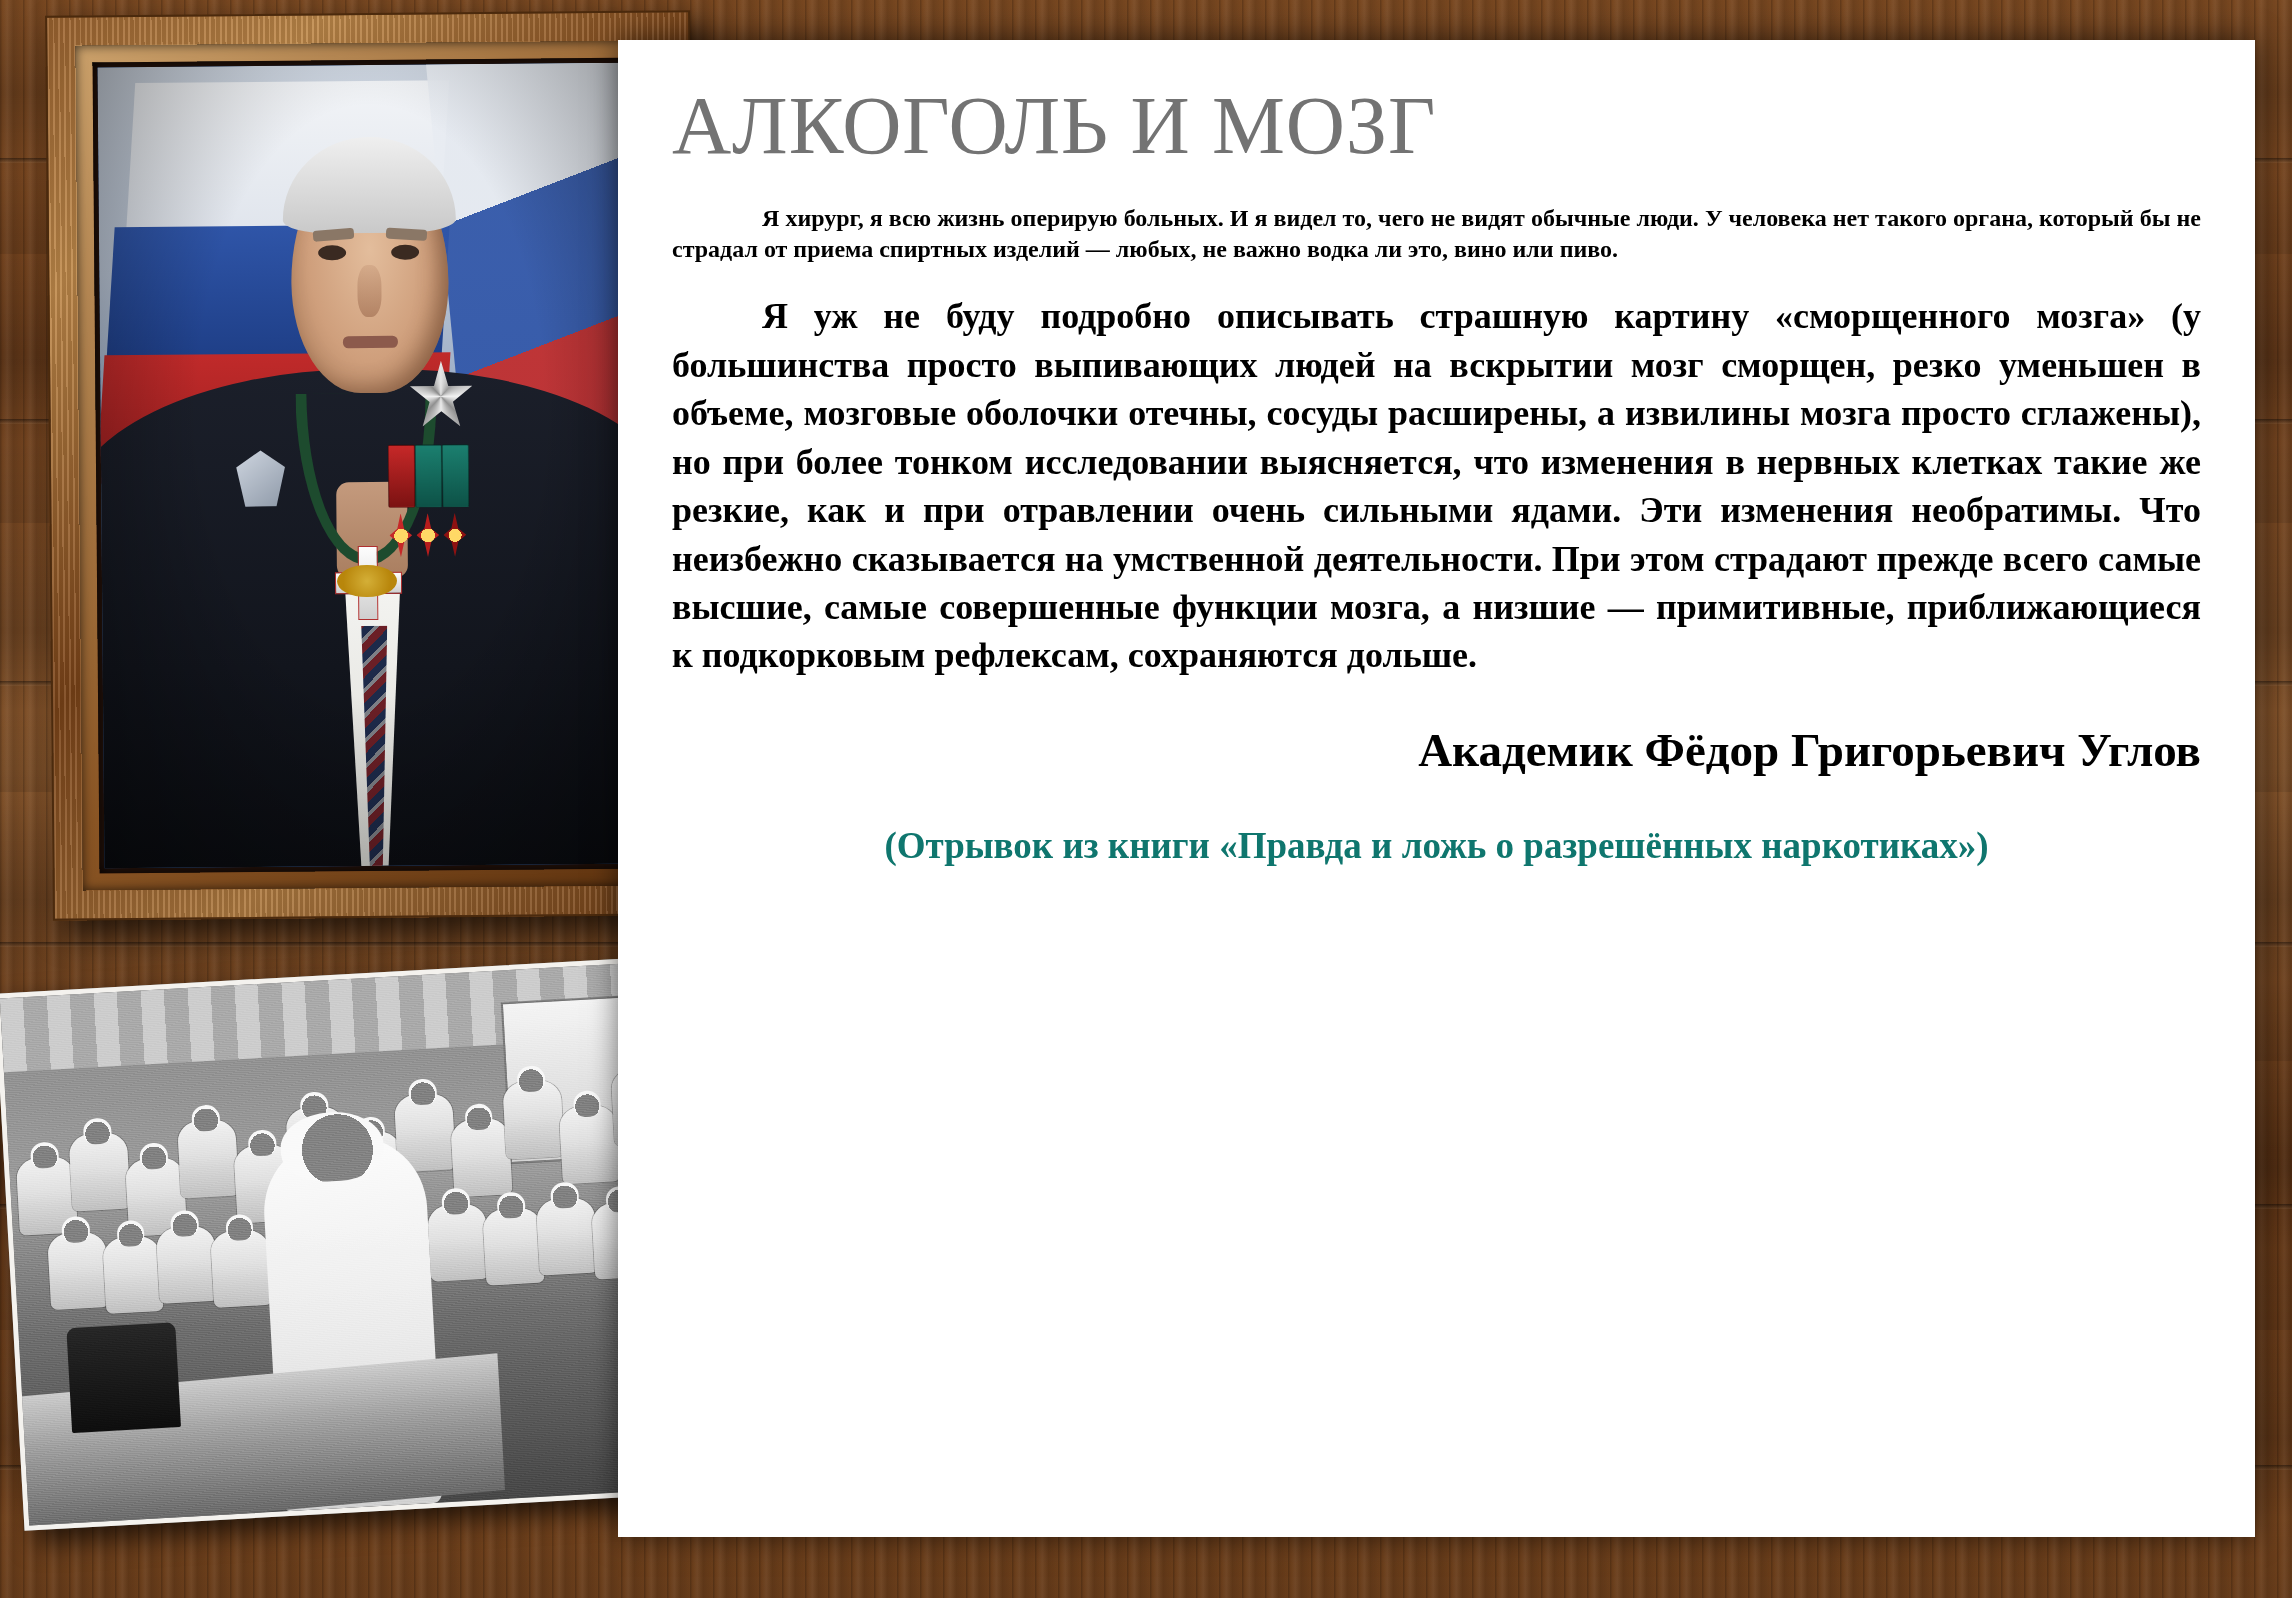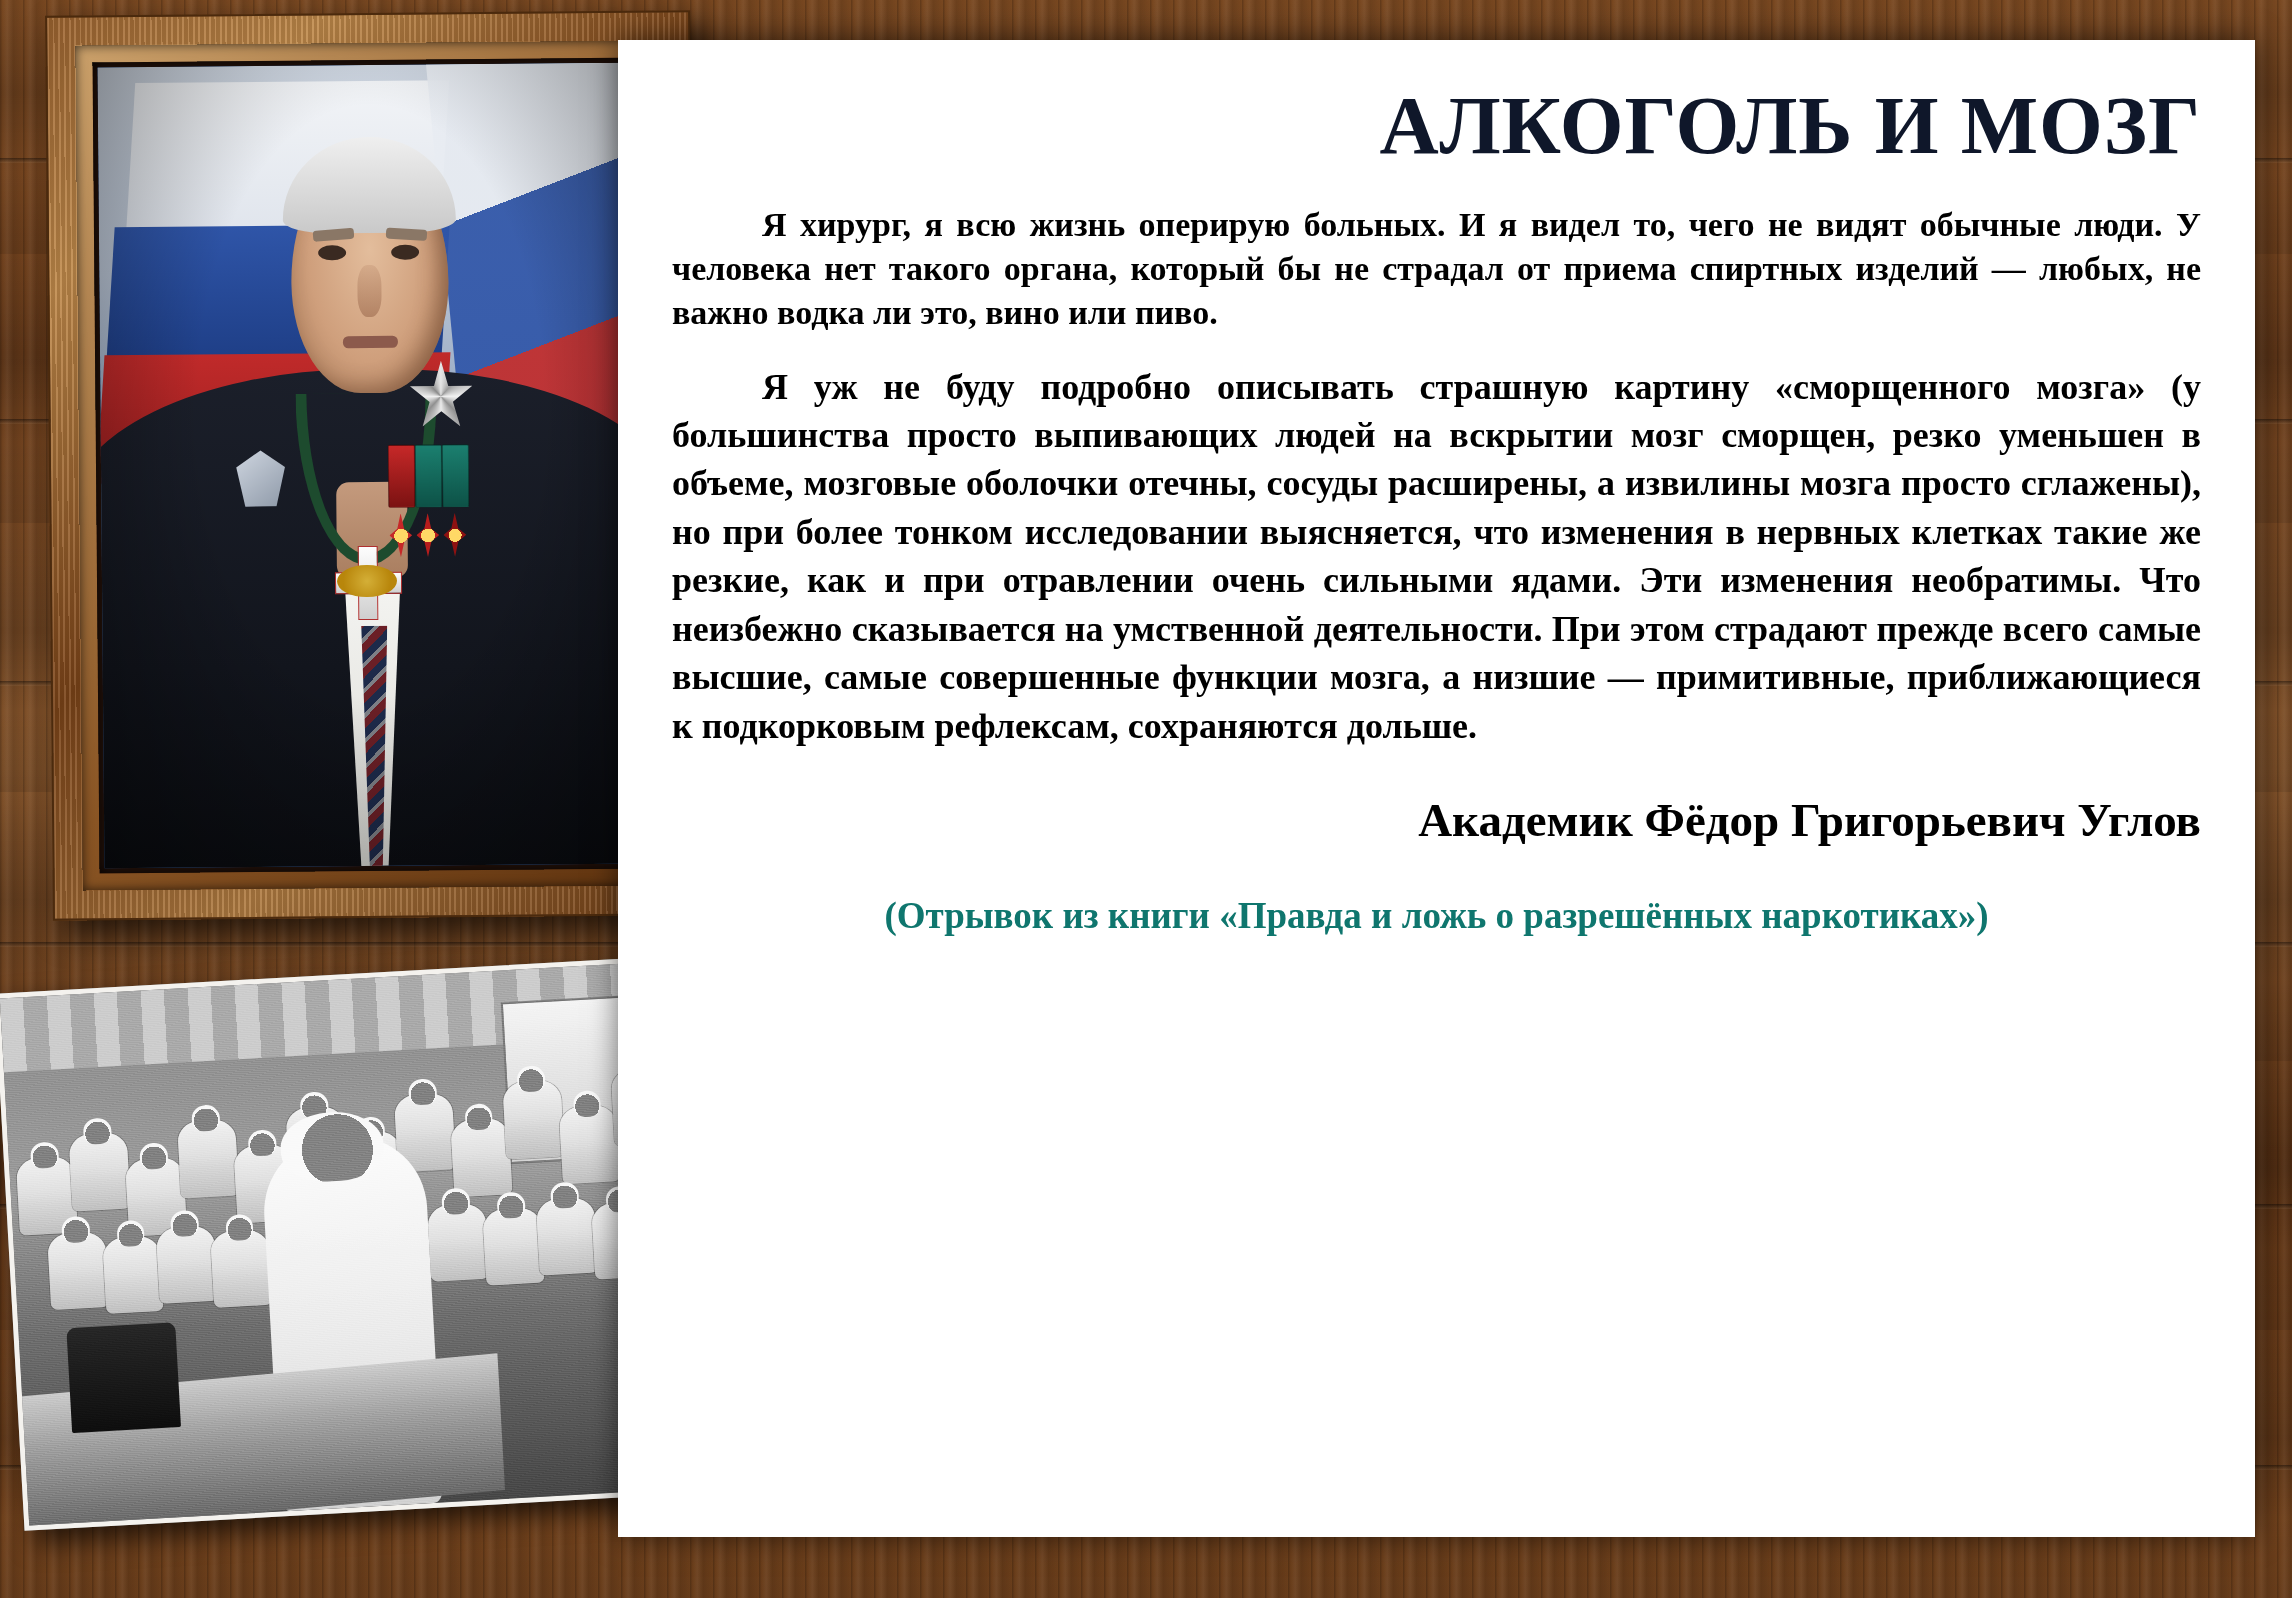--- a/index.html
+++ b/index.html
@@ -55,32 +55,32 @@
     box-shadow: 0 0 27px rgba(0,0,0,0.55);
   }
   #panel-inner {
     position: absolute;
     left: 0; top: 0; right: 0; bottom: 0;
     padding: 27px 54px 0 54px;
     box-sizing: border-box;
   }
 
   #doc-title {
-    text-align: right;
+    text-align: left;
     font-size: 82px;
-    font-weight: bold;
+    font-weight: normal;
     letter-spacing: 0.9px;
     line-height: 1.05;
     margin: 16px 0 34px 0;
-    color: #0f172a;
+    color: #737373;
     font-family: "Liberation Serif", serif;
   }
 
   .para {
-    font-size: 34px;
+    font-size: 24px;
     line-height: 1.30;
     text-align: justify;
     text-indent: 90px;
     margin: 0 0 27px 0;
     color: #000;
     font-weight: bold;
     font-family: "Liberation Serif", serif;
     hyphens: none;
   }
   .para.p3 {

